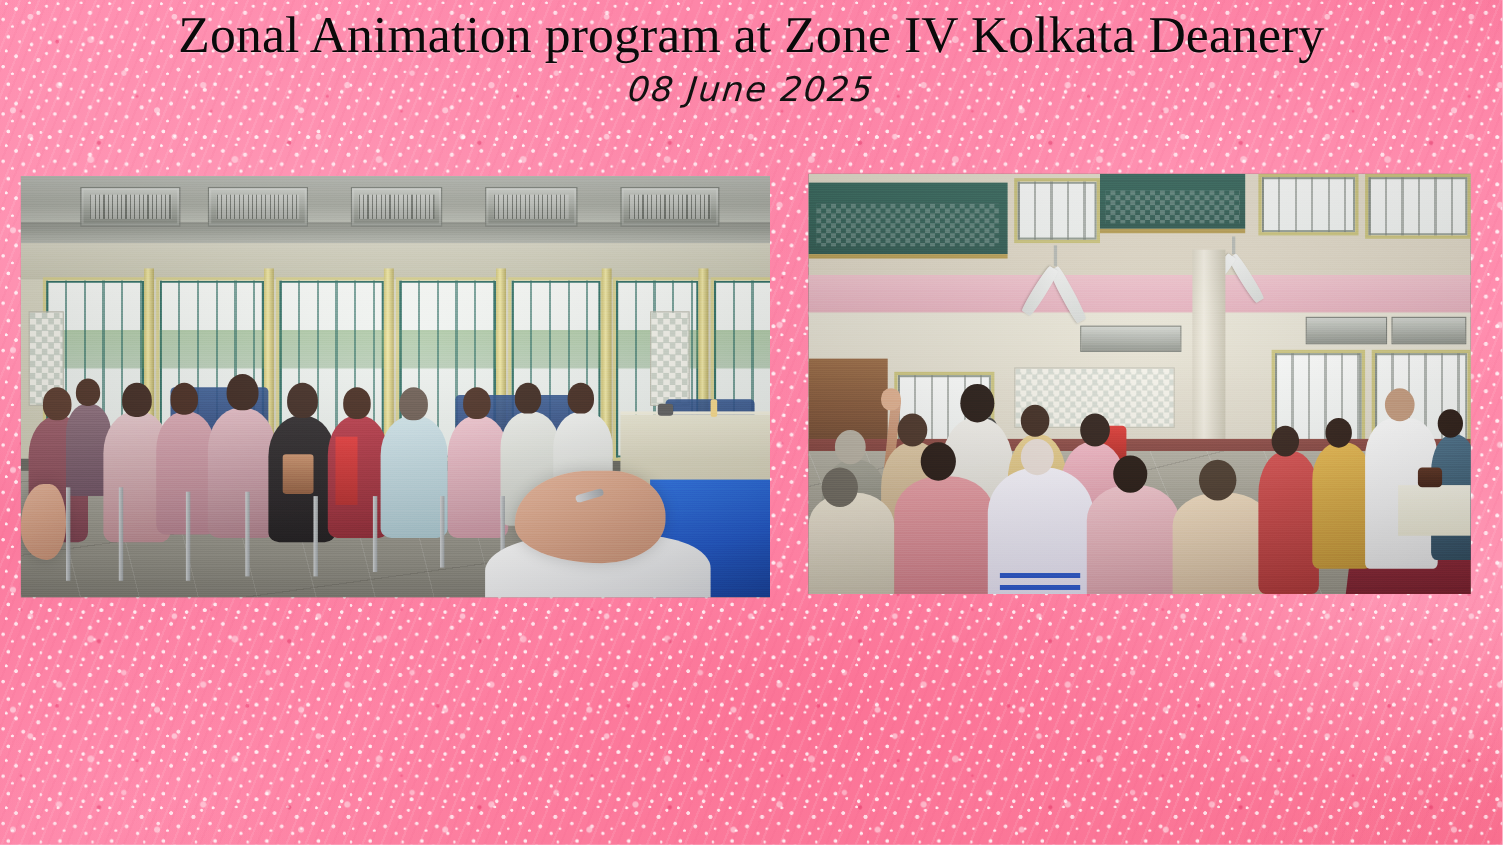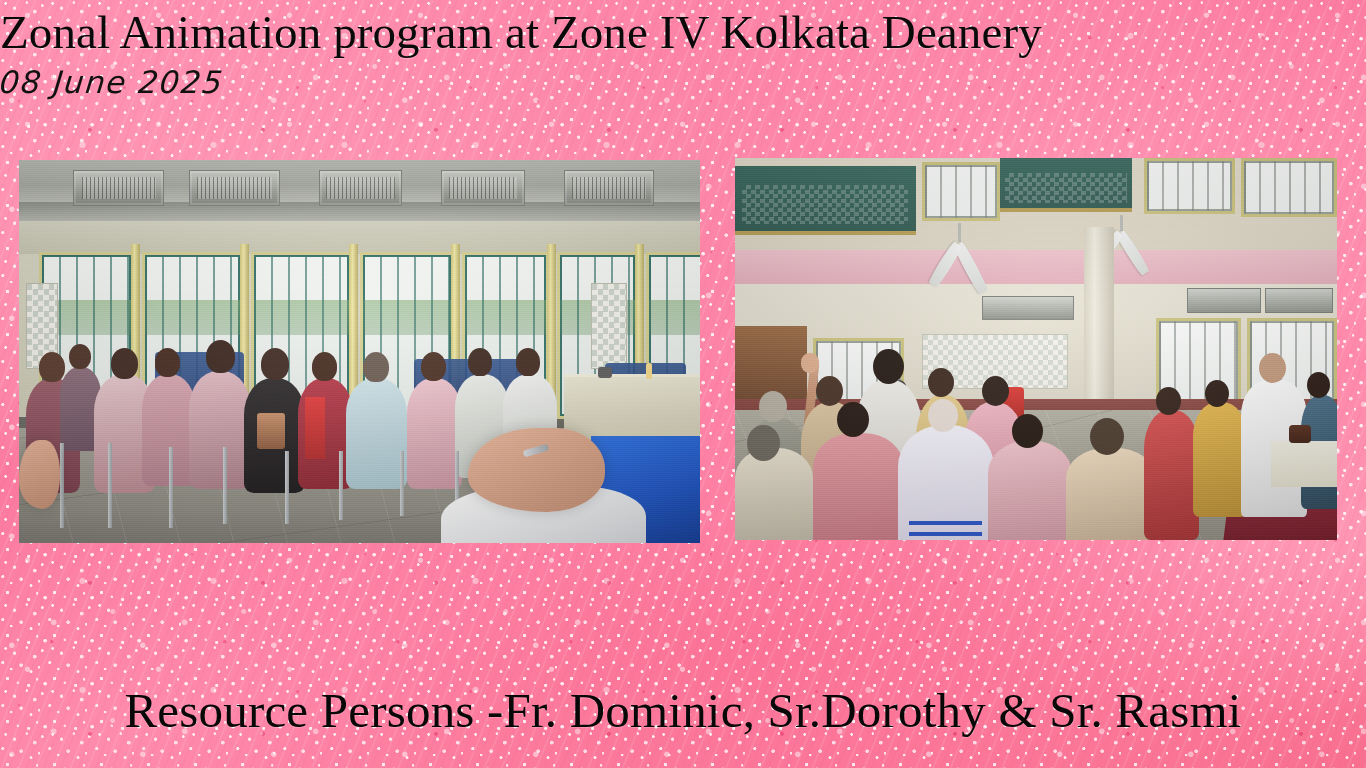--- a/index.html
+++ b/index.html
@@ -89,21 +89,21 @@
     background:
       radial-gradient(ellipse 120% 110% at 50% 45%, rgba(255,255,255,0) 55%, rgba(233,91,134,.28) 100%);
   }
 
   
   .title-block {
     position: absolute;
     left: 0;
     top: 8px;
     width: 1366px;
-    text-align: left;
+    text-align: center;
     z-index: 5;
   }
   .main-title {
     font-family: "Liberation Serif", "DejaVu Serif", serif;
     font-size: 47px;
     line-height: 1.06;
     color: #0a0a0a;
     letter-spacing: .1px;
     white-space: nowrap;
     text-shadow: 0 1px 0 rgba(255,255,255,.22);
@@ -564,15 +564,14 @@
       <div class="ph-el R-head" style="left:95%; top:56%; width:23px; height:26px; background:#2a1b13;"></div>
 
       <div class="ph-el R-table" style="left:89%; top:74%; width:11%; height:12%;"></div>
       <div class="ph-el R-cake" style="left:92%; top:70%; width:22px; height:18px;"></div>
 
       <div class="photo-grain"></div>
       <div class="photo-haze"></div>
     </div>
   </div>
 
-  <div class="resource-line">Resource Persons -Fr. Dominic, Sr.Dorothy &amp; Sr. Rasmi</div>
 
 </div>
 
 </body></html>

